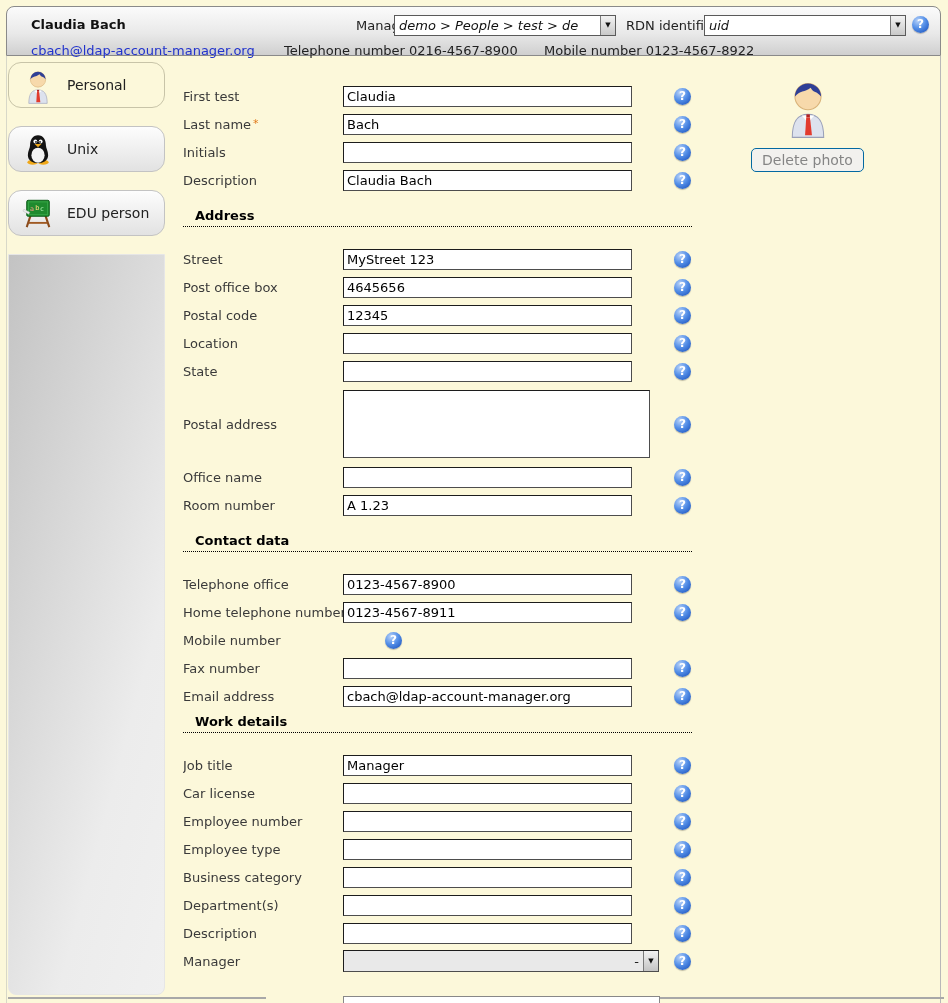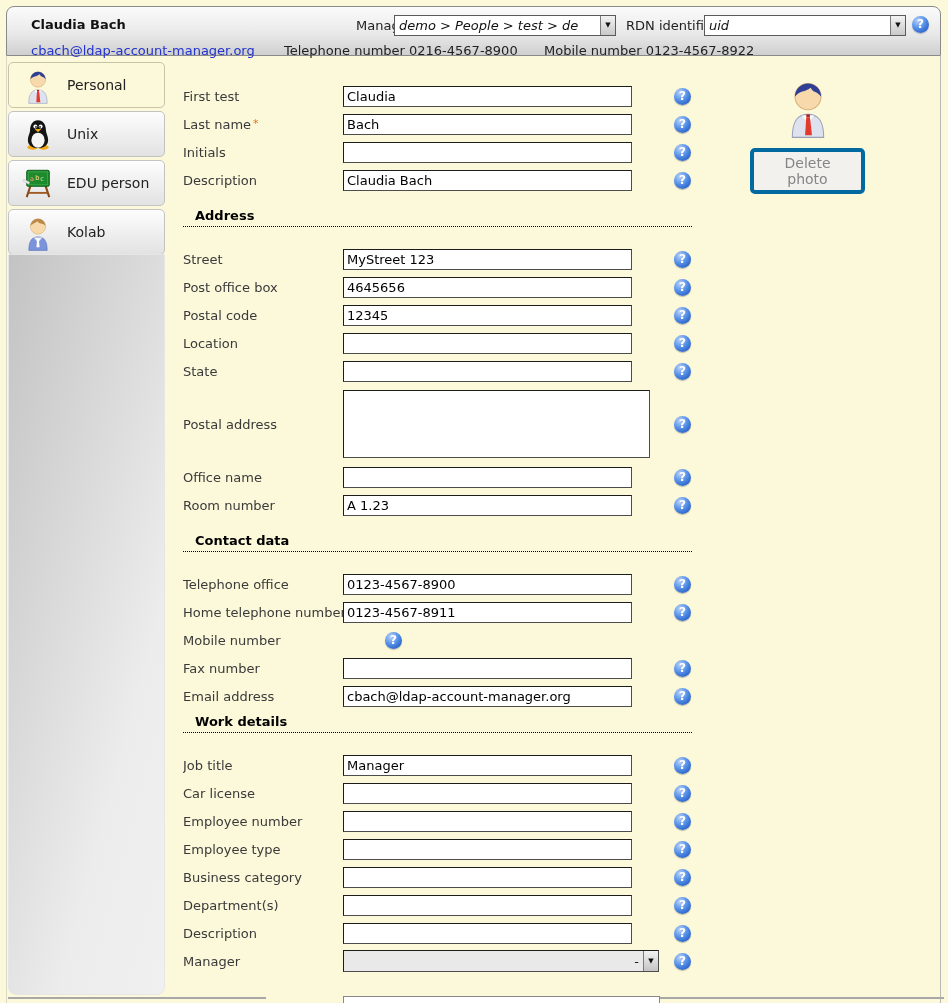--- a/index.html
+++ b/index.html
@@ -28,21 +28,21 @@
   .hemail { position:absolute; left:24px; color:#2233cc; cursor:pointer; }
   .hphone { position:absolute; left:277px; color:#222; }
   .hmobile { position:absolute; left:537px; color:#222; }
 
   
   .content-frame { position:absolute; left:6px; top:56px; width:935px; height:947px;
     border-left:1px solid #d8d8c8; border-right:1px solid #b8b8b8; pointer-events:none; }
 
   
   .sidebar { position:absolute; left:8px; top:62px; width:157px; height:933px; }
-  .tab { position:relative; height:46px; margin-bottom:3px; border:1px solid #c3c3c3; border-radius:5px;
+  .tab { position:relative; height:46px; margin-bottom:18px; border:1px solid #c3c3c3; border-radius:13px;
     background:linear-gradient(#fdfdfd,#e2e2e2); display:flex; align-items:center; cursor:pointer; }
   .tab.active { background:#fcf8da; border-color:#c8c4a8; }
   .tab-icon { width:34px; height:38px; margin-left:12px; display:flex; align-items:center; justify-content:center; }
   .tab-label { margin-left:12px; font-size:14px; color:#222; }
   .sidebar-fill { position:absolute; left:0; top:192px; width:157px; height:741px;
     background:linear-gradient(105deg,#c3c3c3,#ececec 70%,#f0f0f0); border:1px solid #e6e6e6;
     border-radius:0 0 8px 8px; }
 
   
   .content { position:absolute; left:175px; top:62px; width:560px; }
@@ -66,21 +66,21 @@
   .mselect-text { flex:1; text-align:right; padding-right:4px; color:#222; }
   .mselect-btn { width:15px; height:100%; background:linear-gradient(#f2f2f2,#c4c4c4);
     border-left:1px solid #7a7a7a; display:flex; align-items:center; justify-content:center; }
   .mselect-btn .arr { font-size:7px; color:#111; line-height:1; }
   .row.mgr .help { margin-left:15px; }
 
   
   .photo-box { position:absolute; left:750px; top:70px; width:115px; }
   .photo-icon { display:block; margin:2px auto 8px auto; }
   .delete-photo { display:block; margin:8px auto; padding:3px 10px; font-family:"DejaVu Sans",sans-serif;
-    font-size:14px; color:#858585; background:#f2f1ee; border:4px solid #0369a1; border-radius:5px; cursor:pointer; }
+    font-size:14px; color:#858585; background:#f2f1ee; border:1px solid #0369a1; border-radius:5px; cursor:pointer; }
 
   
   .cut-line-left { position:absolute; left:8px; top:997px; width:258px; height:2px; background:#a8a8a8; }
   .cut-line-right { position:absolute; left:566px; top:997px; width:378px; height:2px; background:#a8a8a8; }
   .cut-input { position:absolute; left:343px; top:996px; width:317px; height:8px; background:#fff; border:1px solid #888; }
 </style>
 </head>
 <body>
 
 <div class="page">

